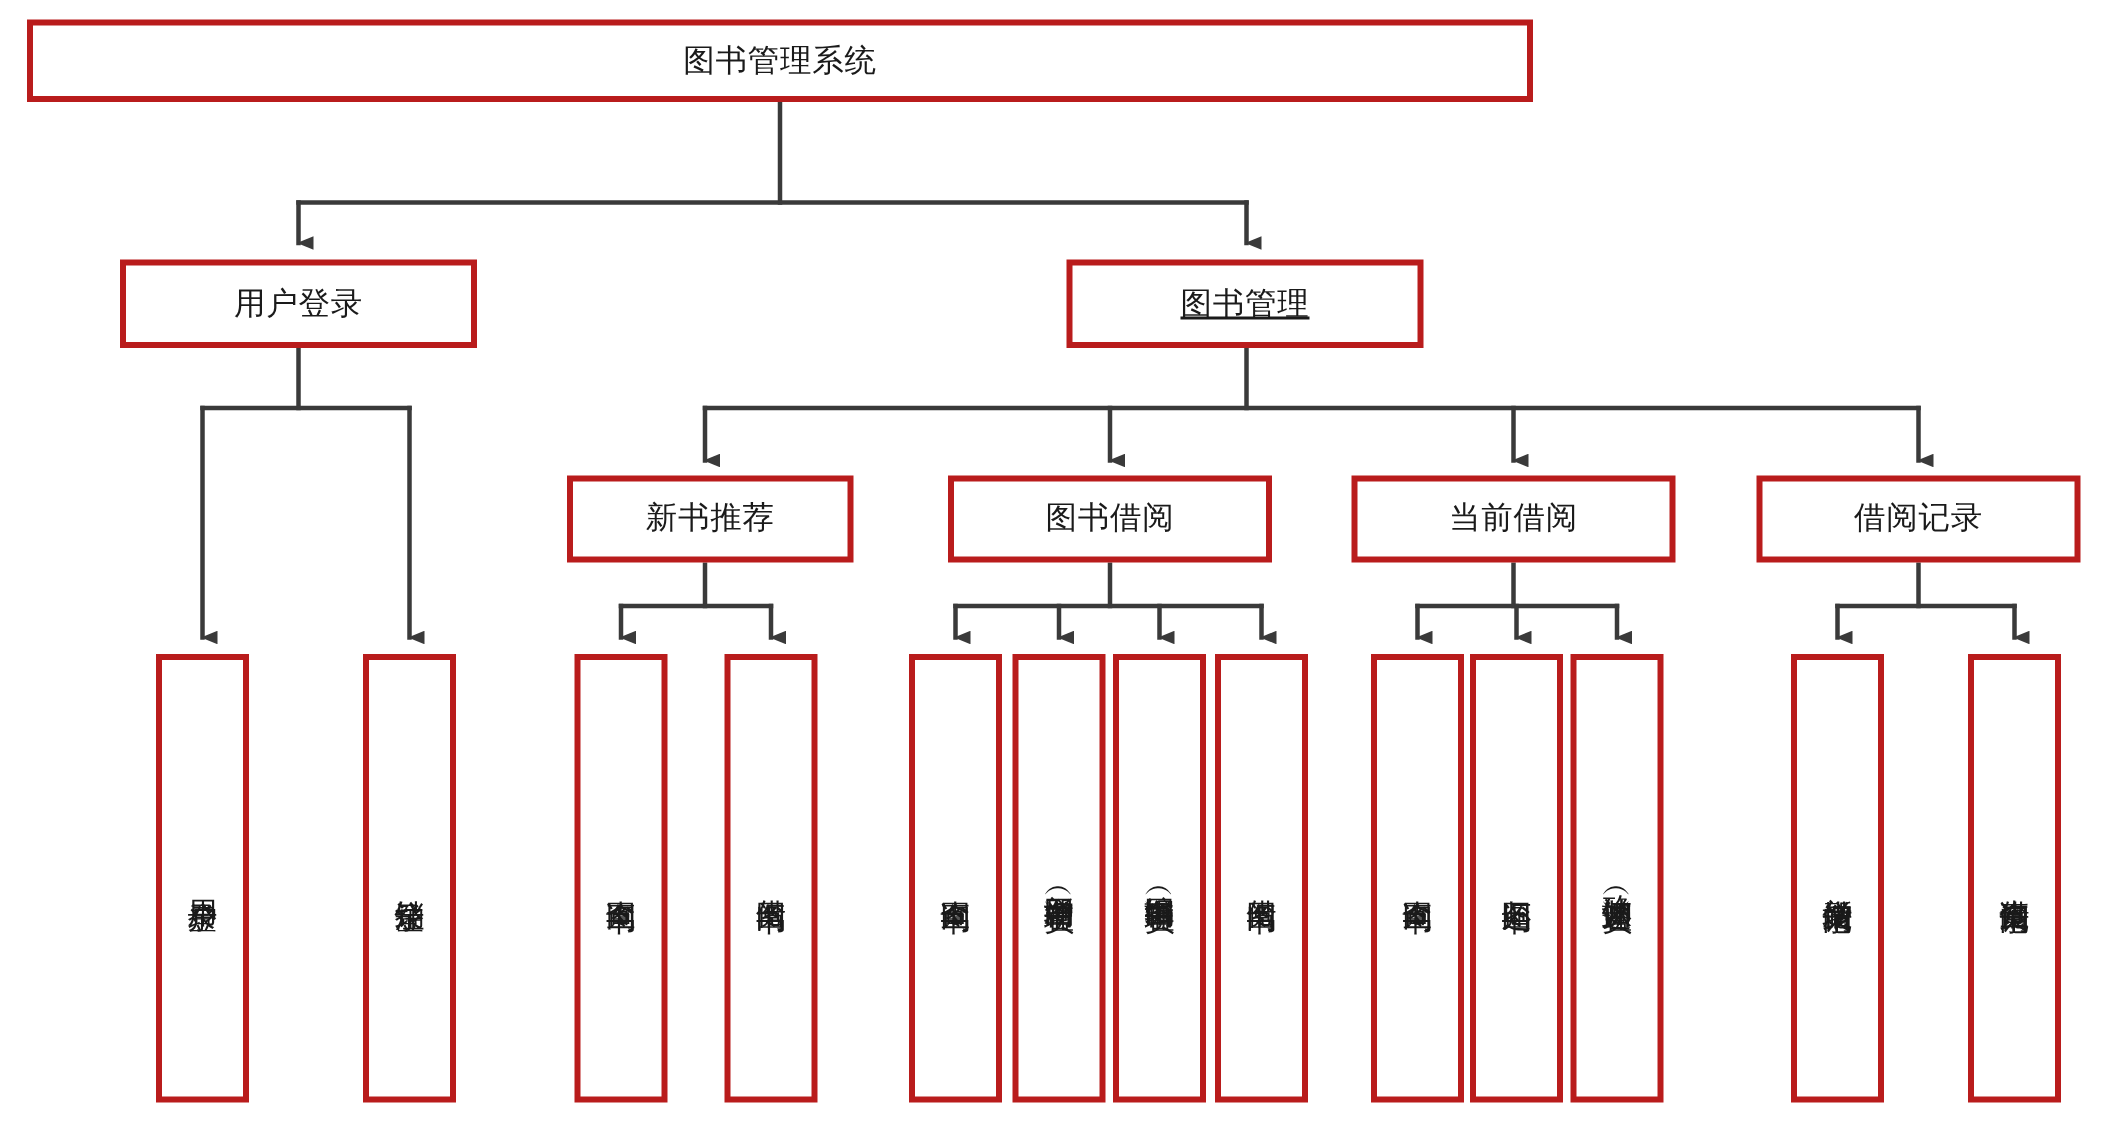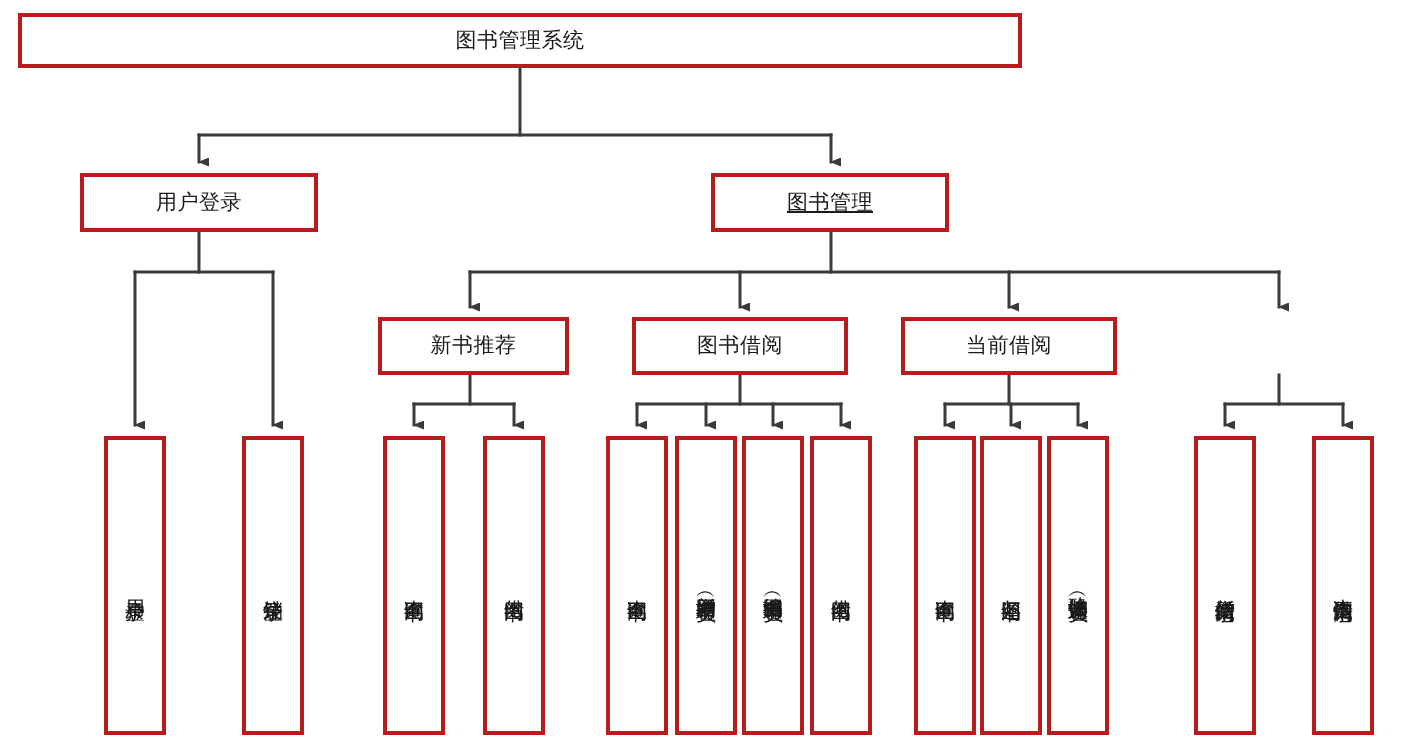--- a/index.html
+++ b/index.html
@@ -133,20 +133,23 @@
 
   <div class="node horiz" style="left:378px; top:317px; width:191px; height:58px;">
     <span>新书推荐</span>
   </div>
   <div class="node horiz" style="left:632px; top:317px; width:216px; height:58px;">
     <span>图书借阅</span>
   </div>
   <div class="node horiz" style="left:901px; top:317px; width:216px; height:58px;text-align:center;">
     <span>当前借阅</span>
   </div>
+  <div class="node horiz" style="left:1171px; top:317px; width:216px; height:58px;">
+    <span>借阅记录</span>
+  </div>
 
   <div class="node vert" style="left:104px; top:436px; width:62px; height:299px;">
     <span class="vtext">用户登录</span>
   </div>
   <div class="node vert" style="left:242px; top:436px; width:62px; height:299px;">
     <span class="vtext">注销登录</span>
   </div>
 
   <div class="node vert" style="left:383px; top:436px; width:62px; height:299px;">
     <span class="vtext">查询图书</span>

